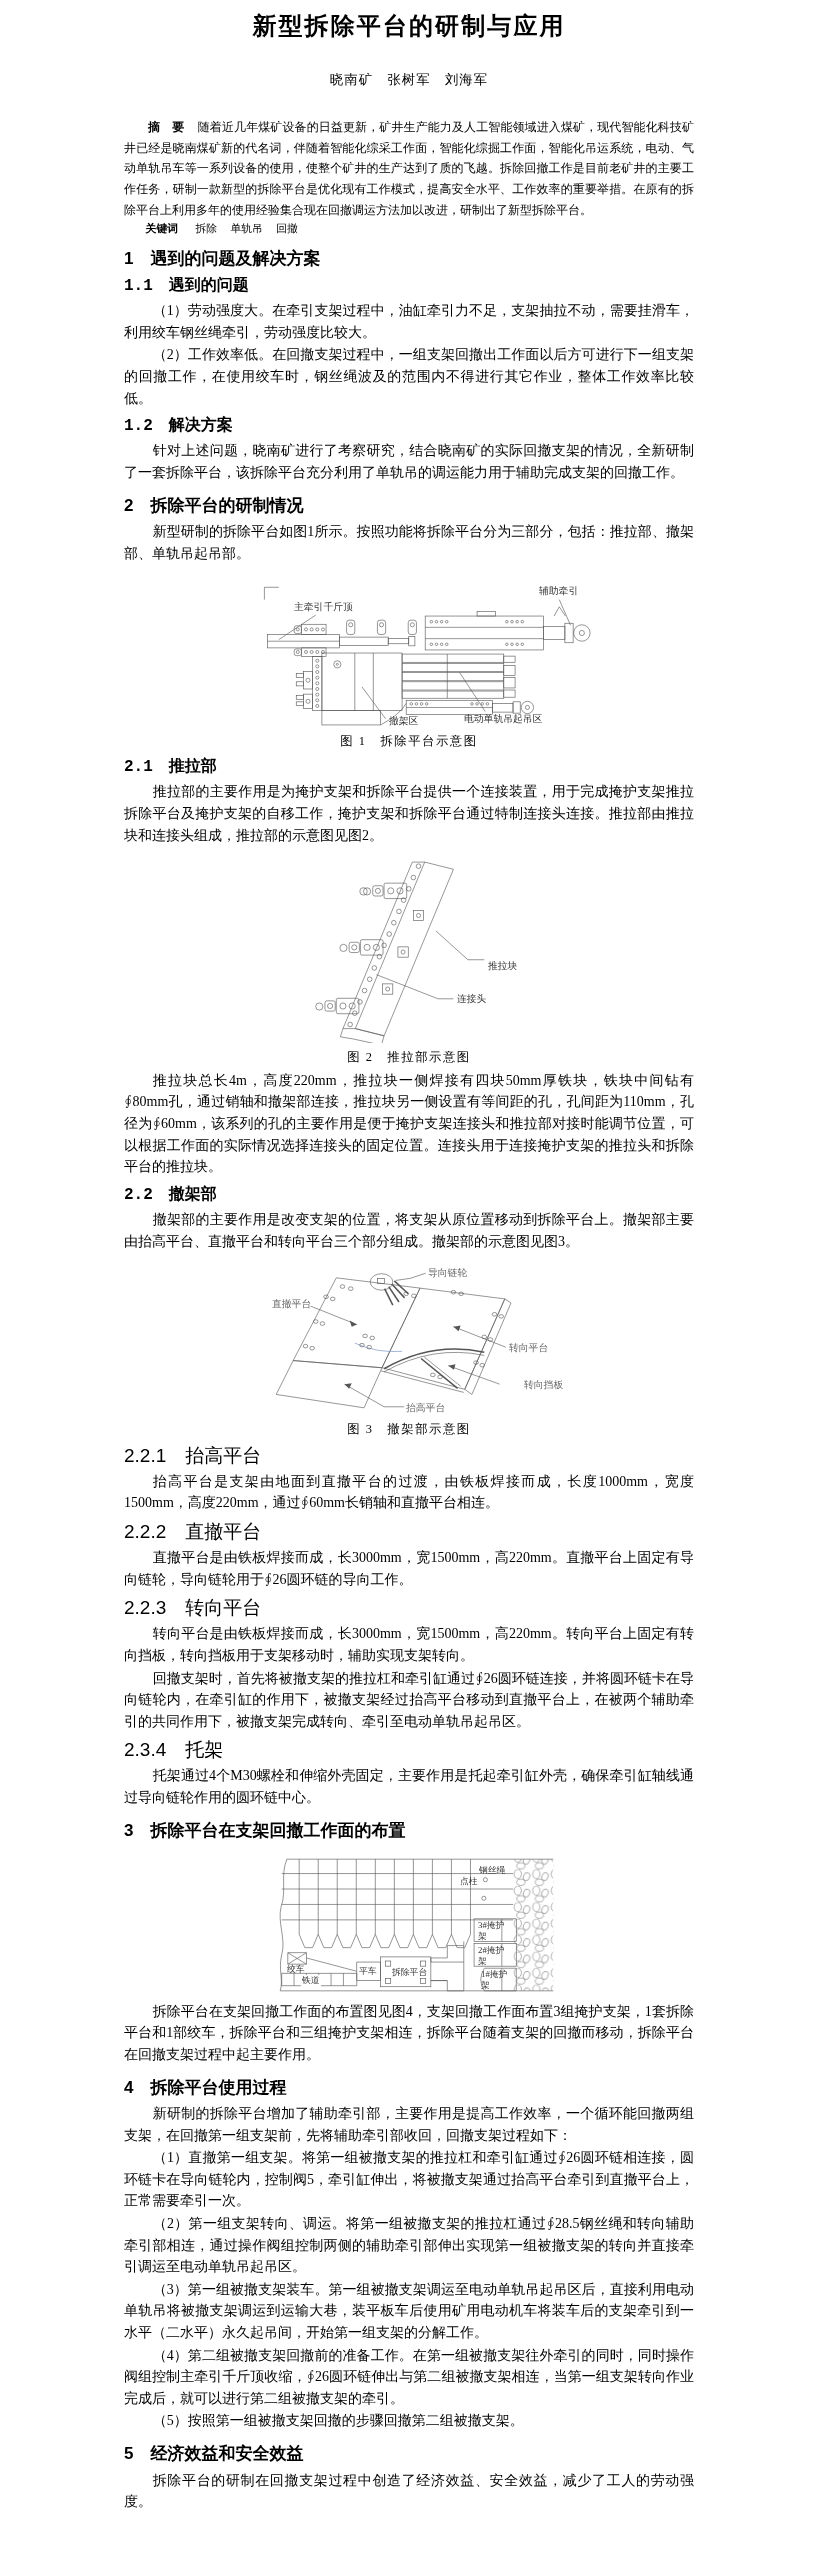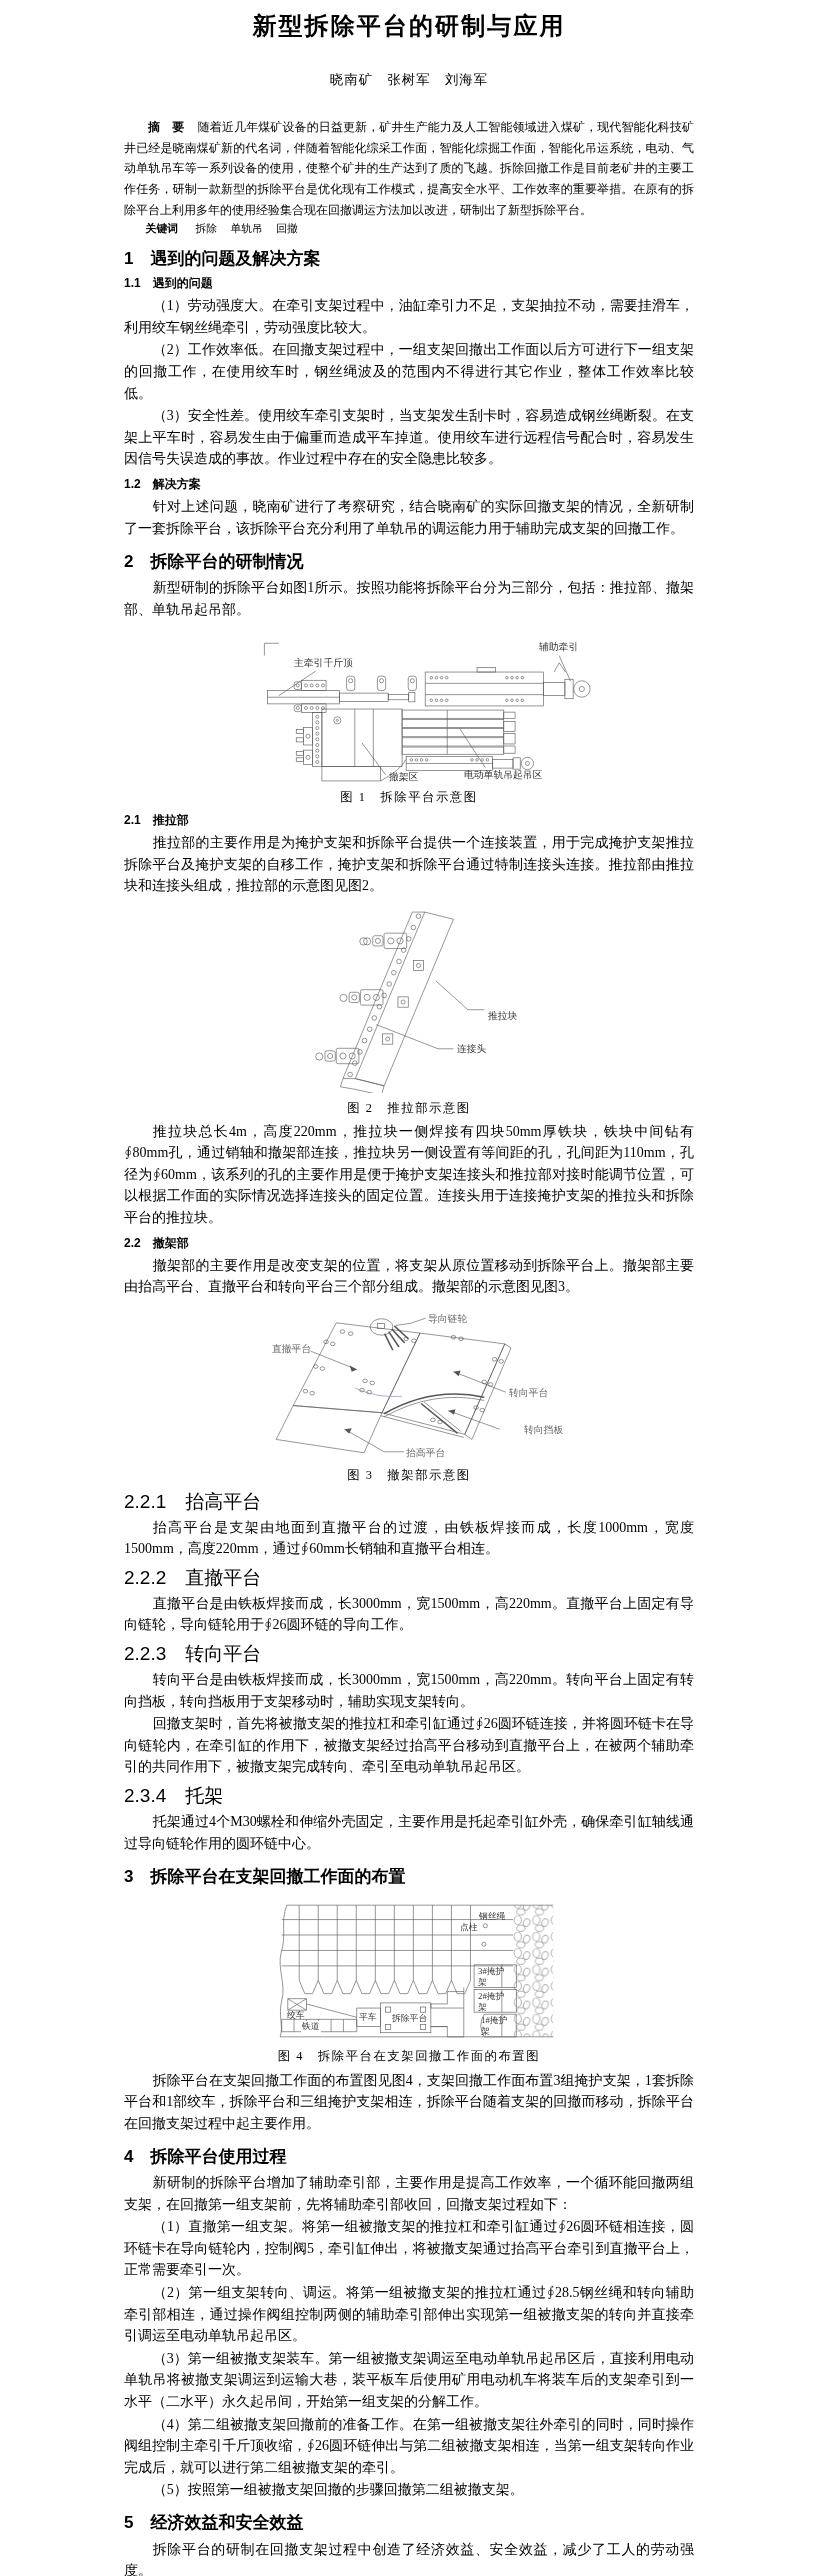--- a/index.html
+++ b/index.html
@@ -16,22 +16,22 @@
   .abstract{margin:28px 0 0 0;font-size:12px;line-height:20.6px;text-align:justify;text-indent:2em;}
   .abstract .lbl,.keywords .lbl,.bio .lbl{
     font-family:"Liberation Sans","DejaVu Sans",sans-serif;font-weight:700;
   }
   .abstract .lbl{margin-right:13.4px;}
   .keywords{font-size:10.8px;margin:2.1px 0 0 0;text-indent:2em;}
   .keywords .lbl{margin-right:17.5px;}
   .keywords .kw{margin-right:13.4px;}
   .h1{font-family:"Liberation Sans","DejaVu Sans",sans-serif;font-weight:600;
       font-size:17px;line-height:1.25;margin:11.3px 0 5.2px 0;}
-  .h2{font-family:Liberation Sans, sans-serif;font-weight:600;
-      font-size:12px;line-height:1.25;margin:7.2px 0 4.1px 0;}
+  .h2{font-family:Liberation Mono, monospace;font-weight:600;
+      font-size:16px;line-height:1.25;margin:7.2px 0 4.1px 0;}
   .h3{font-family:"Liberation Sans","DejaVu Sans",sans-serif;font-weight:500;
       font-size:19px;line-height:1.25;margin:6.2px 0 3.1px 0;}
   p.body{font-size:14px;line-height:21.6px;margin:1px 0;text-indent:2.05em;text-align:justify;}
   figure.figure{margin:12.4px 0 4.1px 0;}
   .fig-canvas{position:relative;width:570px;}
   .fig-canvas svg{display:block;}
   svg .ln{stroke:#555;fill:none;stroke-width:1.2;}
   svg .thick{stroke:#555;fill:none;stroke-width:3;}
   svg .arr{fill:#555;stroke:none;}
   svg .blue{stroke:#8aa0c8;fill:none;stroke-width:1.5;}
@@ -54,21 +54,20 @@
   <p class="abstract"><span class="lbl">摘　要</span><span>随着近几年煤矿设备的日益更新，矿井生产能力及人工智能领域进入煤矿，现代智能化科技矿井已经是晓南煤矿新的代名词，伴随着智能化综采工作面，智能化综掘工作面，智能化吊运系统，电动、气动单轨吊车等一系列设备的使用，使整个矿井的生产达到了质的飞越。拆除回撤工作是目前老矿井的主要工作任务，研制一款新型的拆除平台是优化现有工作模式，提高安全水平、工作效率的重要举措。在原有的拆除平台上利用多年的使用经验集合现在回撤调运方法加以改进，研制出了新型拆除平台。</span></p>
 
   <p class="keywords">
     <span class="lbl">关键词</span><span class="kw">拆除</span><span class="kw">单轨吊</span><span class="kw">回撤</span>
   </p>
 
   <h2 class="h1">1　遇到的问题及解决方案</h2>
   <h3 class="h2">1.1　遇到的问题</h3>
   <p class="body">（1）劳动强度大。在牵引支架过程中，油缸牵引力不足，支架抽拉不动，需要挂滑车，利用绞车钢丝绳牵引，劳动强度比较大。</p>
   <p class="body">（2）工作效率低。在回撤支架过程中，一组支架回撤出工作面以后方可进行下一组支架的回撤工作，在使用绞车时，钢丝绳波及的范围内不得进行其它作业，整体工作效率比较低。</p>
-  <p class="body">（3）安全性差。使用绞车牵引支架时，当支架发生刮卡时，容易造成钢丝绳断裂。在支架上平车时，容易发生由于偏重而造成平车掉道。使用绞车进行远程信号配合时，容易发生因信号失误造成的事故。作业过程中存在的安全隐患比较多。</p>
   <h3 class="h2">1.2　解决方案</h3>
   <p class="body">针对上述问题，晓南矿进行了考察研究，结合晓南矿的实际回撤支架的情况，全新研制了一套拆除平台，该拆除平台充分利用了单轨吊的调运能力用于辅助完成支架的回撤工作。</p>
 
   <h2 class="h1">2　拆除平台的研制情况</h2>
   <p class="body">新型研制的拆除平台如图1所示。按照功能将拆除平台分为三部分，包括：推拉部、撤架部、单轨吊起吊部。</p>
 
   <figure class="figure fig1">
     <div class="fig-canvas" style="height:150px;">
       <svg width="570" height="150" viewBox="0 0 1107 292">
         <polyline class="ln" points="272,44 272,20 300,20"></polyline>
@@ -395,21 +394,20 @@
       <div class="fig-label" style="left:355px;top:11.3px;">钢丝绳</div>
       <div class="fig-label" style="left:336px;top:23px;">点柱</div>
       <div class="fig-label wrap" style="left:354px;top:67px;">3#掩护架</div>
       <div class="fig-label wrap" style="left:354px;top:92px;">2#掩护架</div>
       <div class="fig-label wrap" style="left:357px;top:116px;">1#掩护架</div>
       <div class="fig-label" style="left:163px;top:111px;">绞车</div>
       <div class="fig-label" style="left:235px;top:113px;">平车</div>
       <div class="fig-label" style="left:268px;top:114px;">拆除平台</div>
       <div class="fig-label onwhite" style="left:177px;top:122px;">铁道</div>
     </div>
-    <figcaption class="fig-caption">图 4　拆除平台在支架回撤工作面的布置图</figcaption>
   </figure>
 
   <p class="body">拆除平台在支架回撤工作面的布置图见图4，支架回撤工作面布置3组掩护支架，1套拆除平台和1部绞车，拆除平台和三组掩护支架相连，拆除平台随着支架的回撤而移动，拆除平台在回撤支架过程中起主要作用。</p>
 
   <h2 class="h1">4　拆除平台使用过程</h2>
   <p class="body">新研制的拆除平台增加了辅助牵引部，主要作用是提高工作效率，一个循环能回撤两组支架，在回撤第一组支架前，先将辅助牵引部收回，回撤支架过程如下：</p>
   <p class="body">（1）直撤第一组支架。将第一组被撤支架的推拉杠和牵引缸通过∮26圆环链相连接，圆环链卡在导向链轮内，控制阀5，牵引缸伸出，将被撤支架通过抬高平台牵引到直撤平台上，正常需要牵引一次。</p>
   <p class="body">（2）第一组支架转向、调运。将第一组被撤支架的推拉杠通过∮28.5钢丝绳和转向辅助牵引部相连，通过操作阀组控制两侧的辅助牵引部伸出实现第一组被撤支架的转向并直接牵引调运至电动单轨吊起吊区。</p>
   <p class="body">（3）第一组被撤支架装车。第一组被撤支架调运至电动单轨吊起吊区后，直接利用电动单轨吊将被撤支架调运到运输大巷，装平板车后使用矿用电动机车将装车后的支架牵引到一水平（二水平）永久起吊间，开始第一组支架的分解工作。</p>
   <p class="body">（4）第二组被撤支架回撤前的准备工作。在第一组被撤支架往外牵引的同时，同时操作阀组控制主牵引千斤顶收缩，∮26圆环链伸出与第二组被撤支架相连，当第一组支架转向作业完成后，就可以进行第二组被撤支架的牵引。</p>

